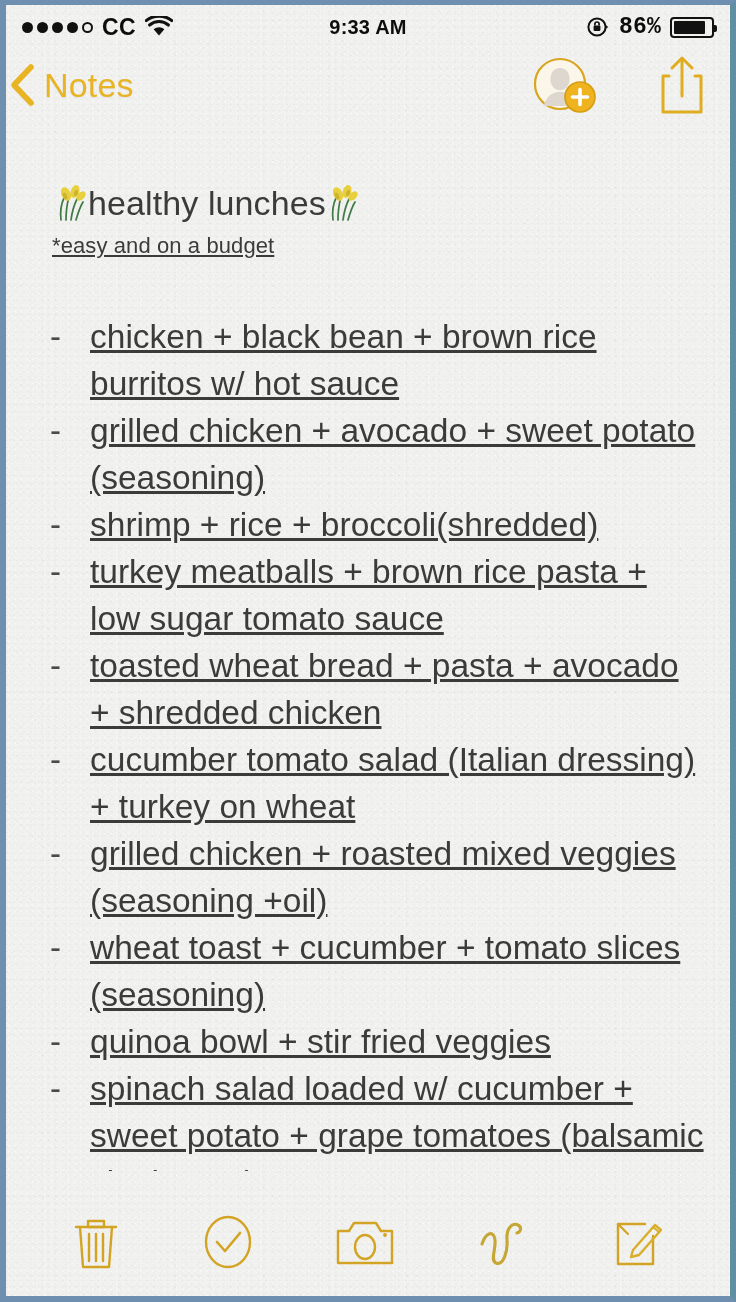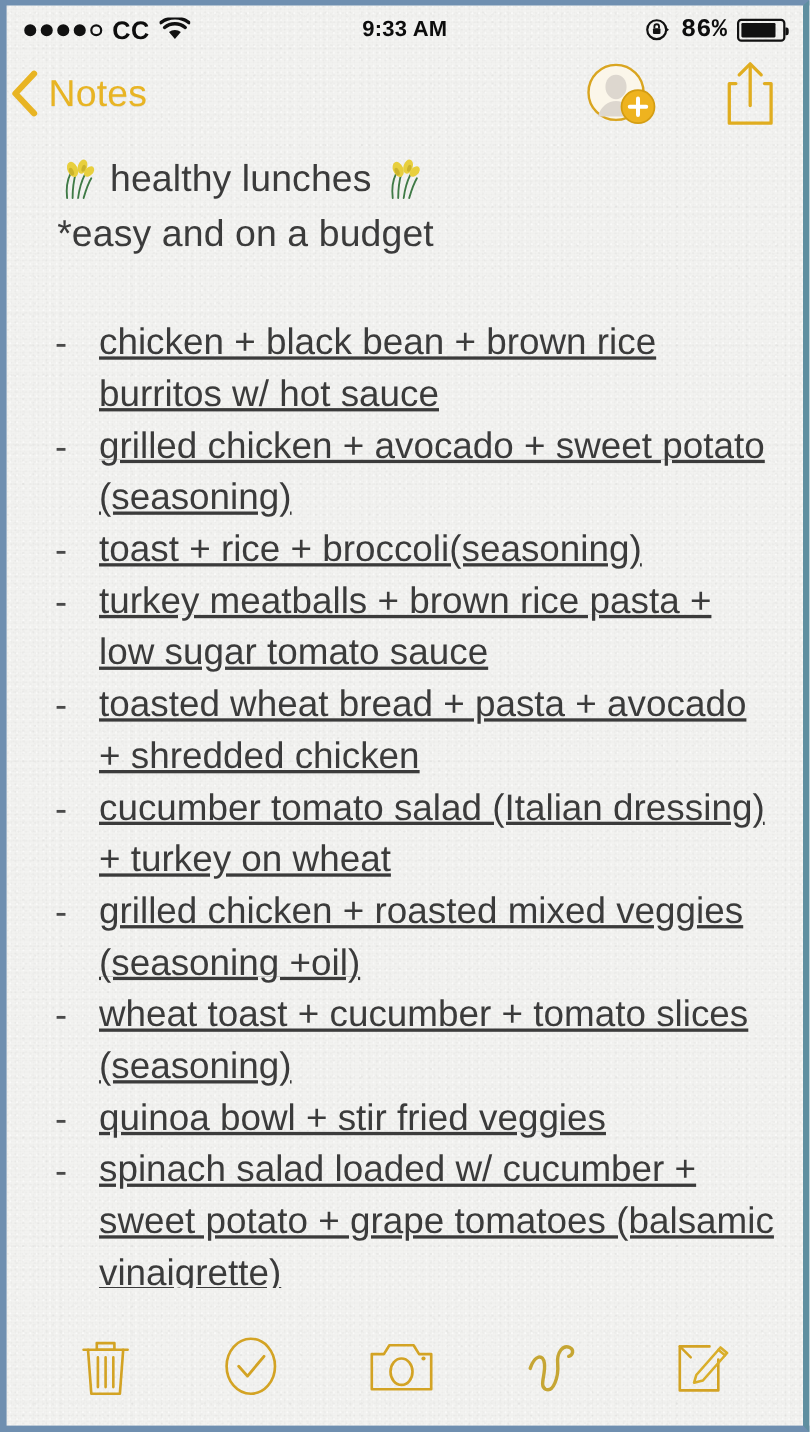--- a/index.html
+++ b/index.html
@@ -124,34 +124,35 @@
     position: relative;
     z-index: 2;
     padding: 22px 18px 0 44px;
     height: 1050px;
     box-sizing: border-box;
     overflow: hidden;
   }
   .title-line {
     display: flex;
     align-items: center;
-    gap: 12px;
     font-size: 34px;
     color: #3b3b3b;
     letter-spacing: .1px;
     line-height: 1.2;
     margin-left: 4px;
+    margin-top: 40px;
   }
   .emoji { width: 34px; height: 38px; display: inline-block; flex: 0 0 auto; }
   .subtitle {
-    font-size: 34px;
+    font-size: 22px;
     color: #3b3b3b;
     margin: 8px 0 0 2px;
     line-height: 1.25;
     letter-spacing: .1px;
+    text-decoration: underline;
   }
 
   ul.items {
     list-style: none;
     margin: 54px 0 0 0;
     padding: 0;
   }
   ul.items li {
     display: flex;
     align-items: flex-start;
@@ -324,21 +325,21 @@
         <li>
           <span class="dash">-</span>
           <span class="txt">chicken + black bean + brown rice burritos w/ hot sauce</span>
         </li>
         <li>
           <span class="dash">-</span>
           <span class="txt">grilled chicken + avocado + sweet potato (seasoning)</span>
         </li>
         <li>
           <span class="dash">-</span>
-          <span class="txt">toast + rice + broccoli(seasoning)</span>
+          <span class="txt">shrimp + rice + broccoli(shredded)</span>
         </li>
         <li>
           <span class="dash">-</span>
           <span class="txt">turkey meatballs + brown rice pasta + low sugar tomato sauce</span>
         </li>
         <li>
           <span class="dash">-</span>
           <span class="txt">toasted wheat bread + pasta + avocado + shredded chicken</span>
         </li>
         <li>

